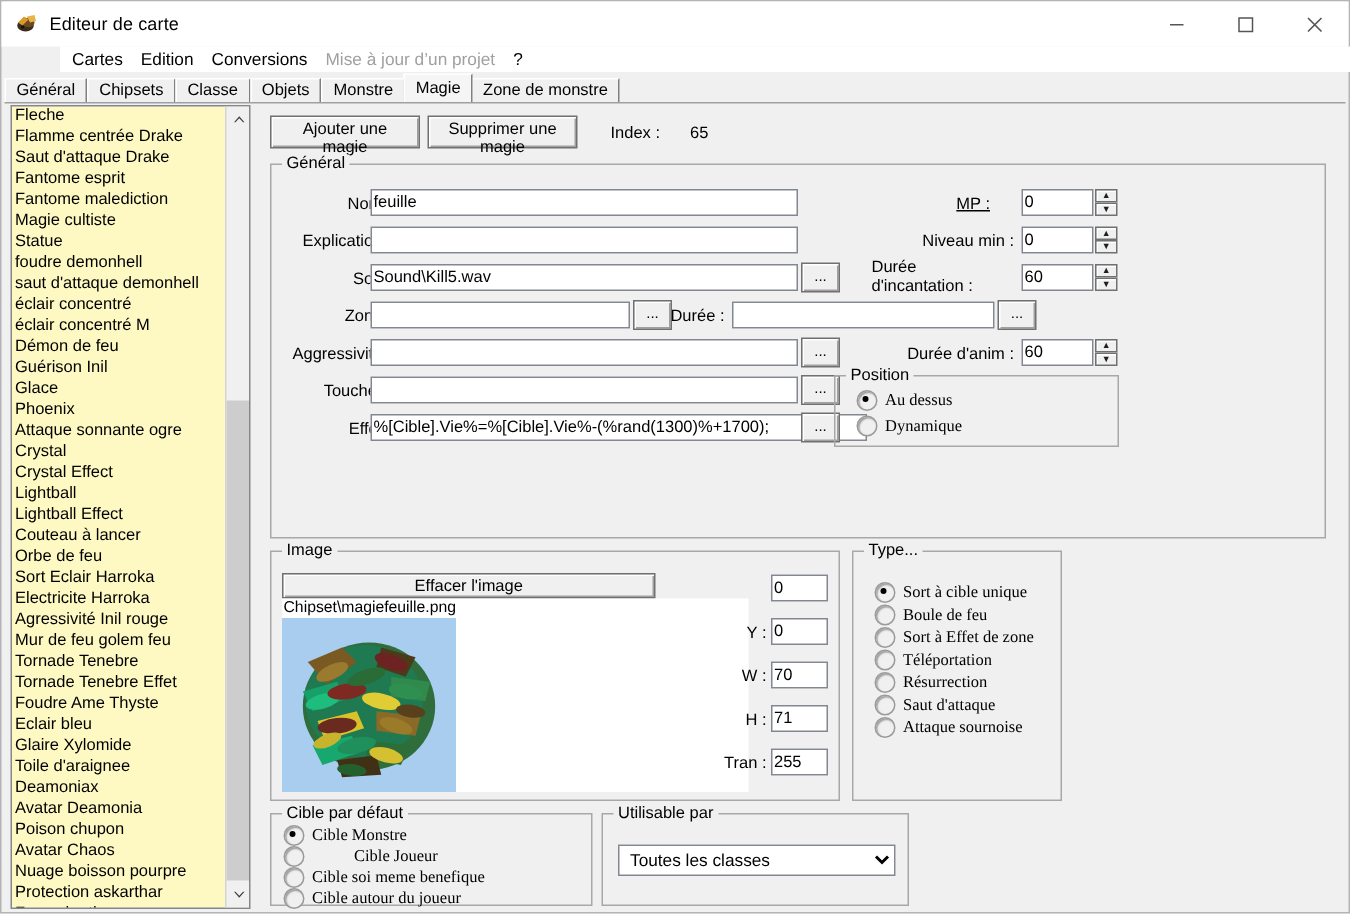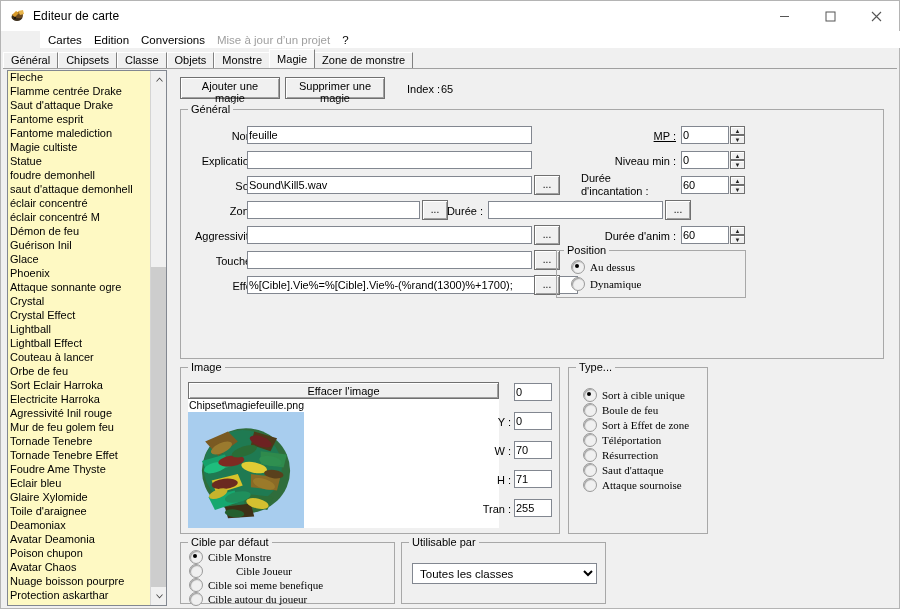--- a/index.html
+++ b/index.html
@@ -124,21 +124,21 @@
     font-size: 11px;
     background: #f0f0f0;
     border: 1px solid #707070;
     box-shadow: inset 1px 1px 0 #ffffff, inset -1px -1px 0 #a0a0a0;
     padding: 2px 6px;
     color: #000;
   }
   .btn-add { position: absolute; left: 7px; top: 8px; width: 100px; height: 22px; }
   .btn-del { position: absolute; left: 112px; top: 8px; width: 100px; height: 22px; }
   .index-label { position: absolute; left: 234px; top: 14px; font-size: 11px; }
-  .index-value { position: absolute; left: 268px; top: 14px; font-size: 11px; }
+  .index-value { position: absolute; left: 287px; top: 14px; font-size: 11px; }
   
   .group {
     position: absolute;
     border: 1px solid #a8a8a8;
     box-sizing: border-box;
   }
   .group > .gtitle {
     position: absolute; left: 7px; top: -7px;
     background: #f0f0f0;
     padding: 0 3px;
@@ -193,21 +193,21 @@
     box-shadow: inset 1px 1px 1px #a0a0a0;
     margin-right: 5px;
     position: relative; flex: none;
   }
   .radio.checked::after {
     content: ''; position: absolute; left: 3px; top: 3px;
     width: 4px; height: 4px; border-radius: 50%; background: #000;
   }
   
   .img-clear {
-    position: absolute; left: 7px; top: 14px; width: 311px; height: 17px;
+    position: absolute; left: 7px; top: 14px; width: 249px; height: 17px;
     font-size: 11px;
   }
   .img-path {
     position: absolute; left: 7px; top: 31px; width: 311px; height: 13px;
     background: #fff; border: none;
     font-size: 10.5px; overflow: hidden; white-space: nowrap;
     padding-left: 1px; box-sizing: border-box; line-height: 13px;
   }
   .img-canvas {
     position: absolute; left: 7px; top: 44px; width: 311px; height: 116px;
@@ -373,21 +373,21 @@
         <div class="dots" style="left:353px; top:115px;">...</div>
 
         <div class="lbl" style="left:10px; top:145px; width:70px;">Toucher :</div>
         <input class="tf" style="left: 66px; top: 141px; width: 285px;" value="">
         <div class="dots" style="left:353px; top:140px;">...</div>
 
         <div class="lbl" style="left:20px; top:170px; width:60px;">Effet :</div>
         <input class="tf" style="left: 66px; top: 166px; width: 331px;" value="%[Cible].Vie%=%[Cible].Vie%-(%rand(1300)%+1700);">
         <div class="dots" style="left:353px; top:165px;">...</div>
 
-        <div class="lbl" style="left:370px; top:20px; width:125px;text-decoration:underline;">MP :</div>
+        <div class="lbl" style="left:354px; top:20px; width:125px;text-decoration:underline;">MP :</div>
         <input class="tf" style="left: 500px; top: 16px; width: 48px;" value="0">
         <div class="spin" style="left:549px; top:16px;">
           <div>▲</div>
           <div>▼</div>
         </div>
 
         <div class="lbl" style="left:370px; top:45px; width:125px;">Niveau min :</div>
         <input class="tf" style="left: 500px; top: 41px; width: 48px;" value="0">
         <div class="spin" style="left:549px; top:41px;">
           <div>▲</div>

